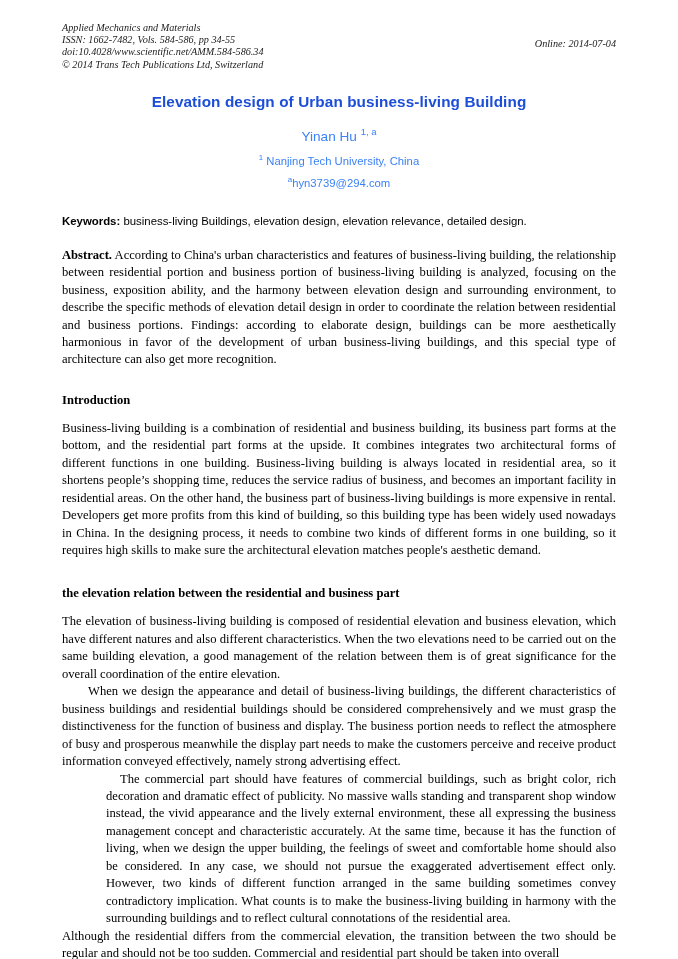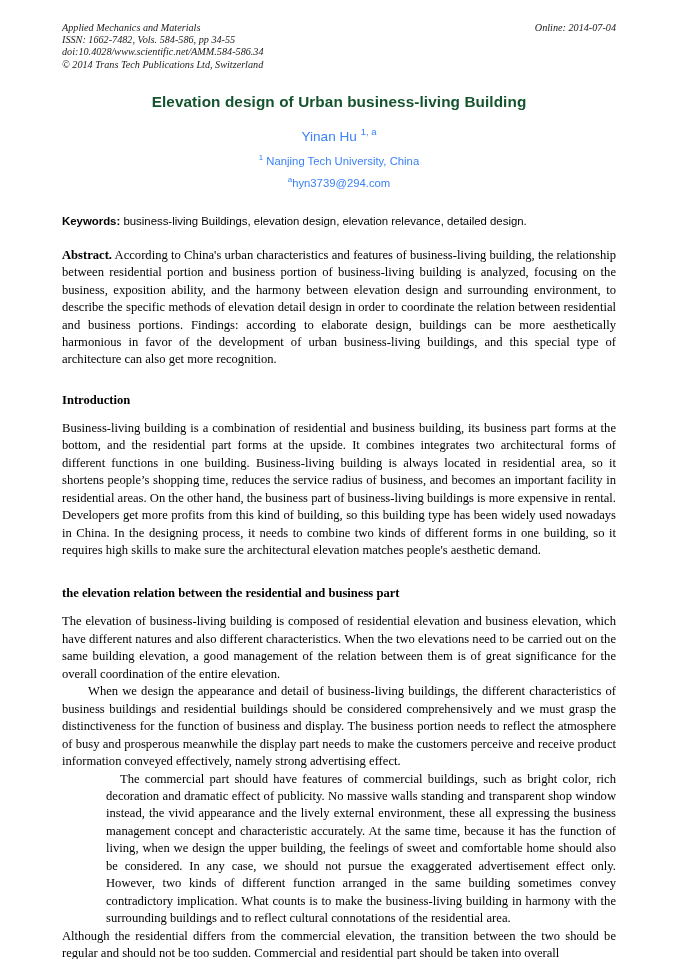--- a/index.html
+++ b/index.html
@@ -30,38 +30,38 @@
     font-family: "Liberation Serif", "DejaVu Serif", serif;
     font-style: italic;
     font-size: 10.2px;
     line-height: 12.2px;
     color: #1b1b1b;
     height: 52px;
   }
   .masthead .left-block { width: 420px; }
   .masthead .online {
     position: absolute;
-    top: 0;
+    top: 16px;
     right: 0;
     font-style: italic;
     font-size: 10.2px;
     white-space: nowrap;
   }
   .masthead .line { white-space: nowrap; }
 
   
   .doc-title {
     margin: 18px 0 0 0;
     text-align: center;
     font-family: "Liberation Sans", "DejaVu Sans", sans-serif;
     font-weight: bold;
     font-size: 15.3px;
     line-height: 19px;
     letter-spacing: 0.1px;
-    color: #14532d;
+    color: #1d4ed8;
   }
 
   
   .author-block {
     margin-top: 17px;
     text-align: center;
     font-family: "Liberation Sans", "DejaVu Sans", sans-serif;
     color: #3b82f6;
   }
   .author-name {

